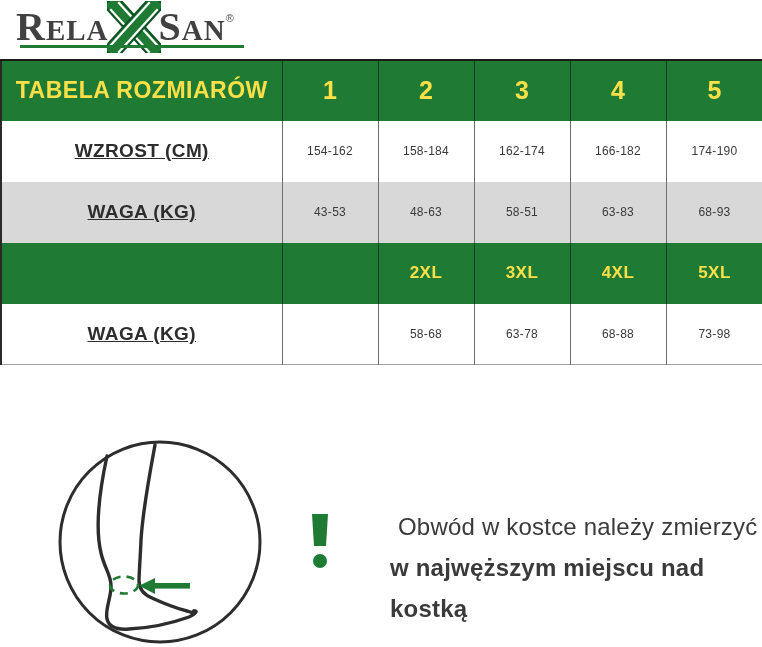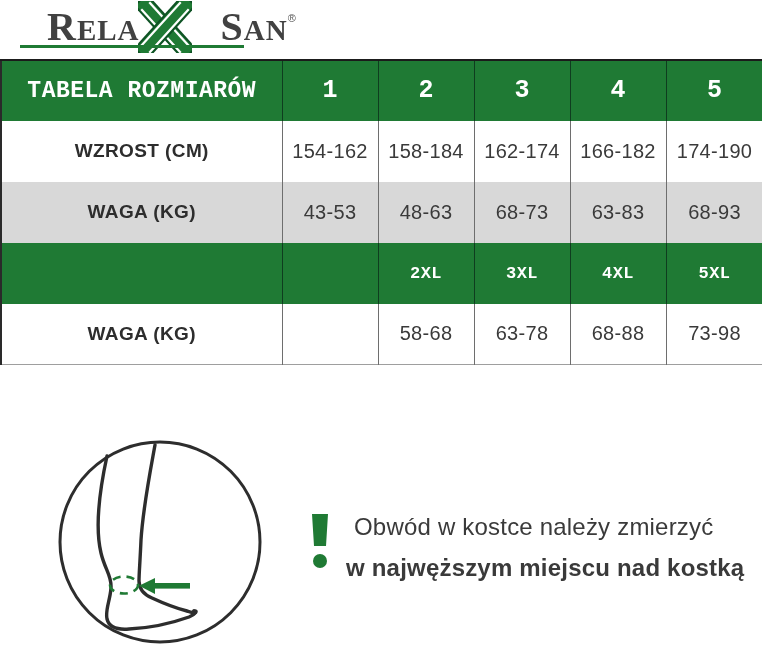--- a/index.html
+++ b/index.html
@@ -1,54 +1,54 @@
 <!DOCTYPE html>
 <html><head>
 <meta charset="utf-8">
 <style>
   * { margin:0; padding:0; box-sizing:border-box; }
   body { background:#fff; font-family:"Liberation Sans", sans-serif; }
   .canvas { position:relative; width:762px; height:647px; background:#ffffff; overflow:hidden; }
 
   
   .logo { position:absolute; left:16px; top:0px; height:52px; display:flex; align-items:center; }
-  .logo-text { font-family:"Liberation Serif", serif; font-weight:700; color:#414141; letter-spacing:1px; white-space:nowrap;margin-left:31px; }
+  .logo-text { font-family:"Liberation Serif", serif; font-weight:700; color:#414141; letter-spacing:1px; white-space:nowrap; }
   .lg-big { font-size:40px; }
   .lg-small { font-size:29px; }
   .lg-reg { font-size:11px; color:#555; vertical-align:18px; font-family:"Liberation Sans",sans-serif; font-weight:400;}
   .x-wrap { display:inline-block; margin:0 -2px -6px -2px; }
   .logo-underline { position:absolute; left:4px; top:45px; width:224px; height:2.5px; background:#1f7a34; }
 
   
   table.size-table { position:absolute; top:59px; left:0; width:762px; height:306px;
     border-collapse:collapse; table-layout:fixed;
     border-top:2px solid #1b1b1b; border-left:2px solid #2a2a2a;
     border-right:1px solid #bcbcbc; border-bottom:1px solid #9e9e9e; }
   .size-table td, .size-table th { height:51px; text-align:center; vertical-align:middle; padding:0; }
   tr.green-row { background:#1f7a34; }
-  tr.green-row td, tr.green-row th { color:#ffffff; border-left:1px solid #0f3d1f;font-family:Liberation Mono, monospace; }
+  tr.green-row td, tr.green-row th { color:#fde047; border-left:1px solid #0f3d1f; }
   tr.white-row { background:#ffffff; }
   tr.gray-row  { background:#d8d8d8; }
   tr.white-row td, tr.gray-row td { border-left:1px solid #6e6e6e; }
   .size-table tr td:first-child, .size-table tr th:first-child { border-left:none; }
   th.tbl-title { font-size:23px; font-weight:700; letter-spacing:0.5px; }
   th.size-num  { font-size:25px; font-weight:700; }
-  td.row-label { font-weight:700; font-size:19px; color:#2d2d2d; letter-spacing:0.4px; }
-  td.cell-val  { font-size:20px; font-weight:400; color:#3a3a3a; letter-spacing:0.3px; }
+  td.row-label { font-weight:700; font-size:19px; color:#2d2d2d; letter-spacing:0.4px;text-decoration:underline; }
+  td.cell-val  { font-size:12px; font-weight:400; color:#3a3a3a; letter-spacing:0.3px; }
   td.xl-size   { font-size:17px; font-weight:700; letter-spacing:0.5px; }
 
   
   .para { position:absolute; left:14px; top:382px; width:728px;
     font-size:17px; line-height:30px; color:#404040; letter-spacing:0.2px; }
 
   
   .illus { position:absolute; left:55px; top:438px; }
 
   
-  .note { position:absolute; left:308px; top:506px; display:flex; align-items:flex-start; }
+  .note { position:absolute; left:308px; top:506px; display:flex; align-items:flex-start;gap:44px; }
   .note-icon { margin-top:6px; margin-right:22px; flex:0 0 auto; }
   .note-lines { font-size:24px; color:#3a3a3a; line-height:41px; letter-spacing:0.2px; }
   .note-line2 { margin-left:-8px;font-weight:bold; }
 </style>
 </head>
 <body>
 
 <div class="canvas">
 
   <div class="logo">
@@ -94,21 +94,21 @@
       <td class="cell-val">154-162</td>
       <td class="cell-val">158-184</td>
       <td class="cell-val">162-174</td>
       <td class="cell-val">166-182</td>
       <td class="cell-val">174-190</td>
     </tr>
     <tr class="gray-row">
       <td class="row-label">WAGA (KG)</td>
       <td class="cell-val">43-53</td>
       <td class="cell-val">48-63</td>
-      <td class="cell-val">68-73</td>
+      <td class="cell-val">58-51</td>
       <td class="cell-val">63-83</td>
       <td class="cell-val">68-93</td>
     </tr>
     <tr class="green-row">
       <td></td>
       <td class="xl-size"></td>
       <td class="xl-size">2XL</td>
       <td class="xl-size">3XL</td>
       <td class="xl-size">4XL</td>
       <td class="xl-size">5XL</td>

